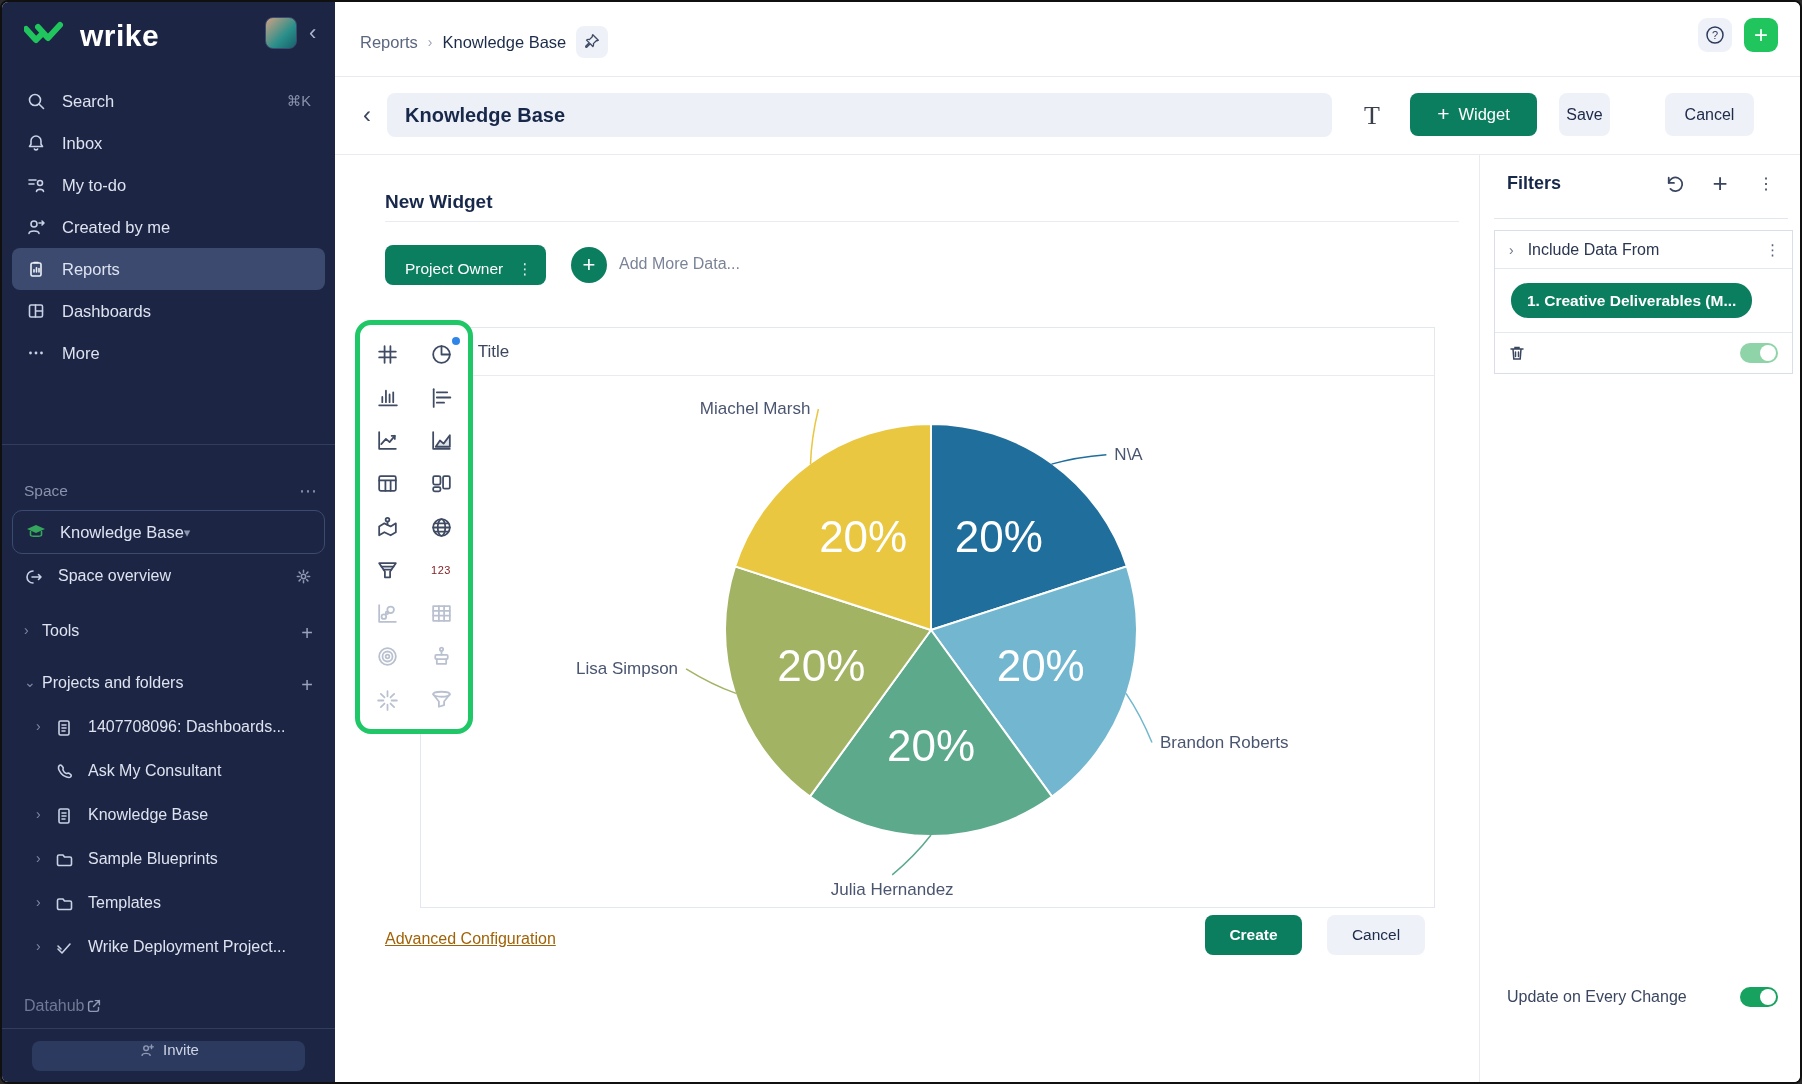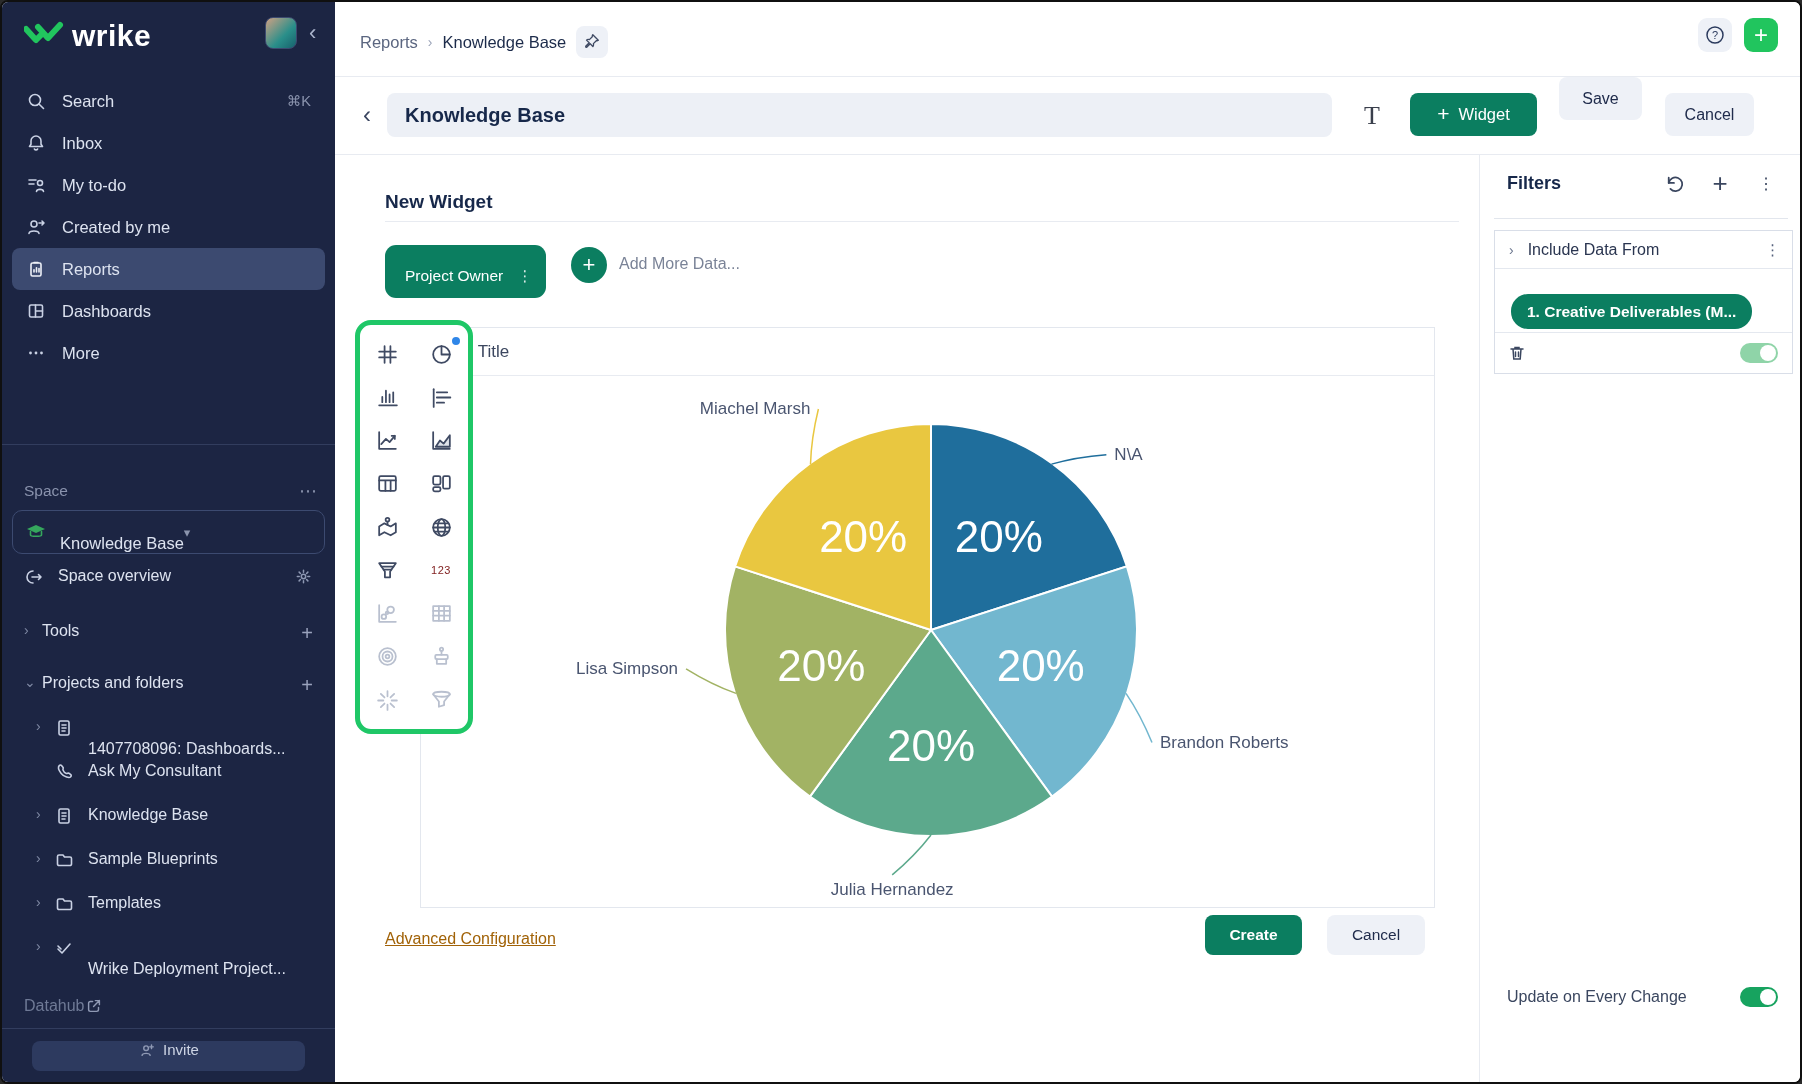--- a/index.html
+++ b/index.html
@@ -4,40 +4,40 @@
 <style>
   * { box-sizing: border-box; margin: 0; padding: 0; }
   html,body { background:#2a2a2a; }
   body { font-family: "Liberation Sans", sans-serif; }
   #app { position:relative; width:1802px; height:1084px; background:#fff; overflow:hidden;
          border:2px solid #101010; border-radius:8px; }
 
   
   .sidebar { position:absolute; left:0; top:0; width:333px; height:100%; background:#1c2543; color:#dde3f0; }
   .logo-row { position:absolute; left:22px; top:14px; right:12px; height:40px; display:flex; align-items:center; }
-  .logo-text { color:#fff; font-size:30px; font-weight:bold; letter-spacing:.5px; margin-left:8px; }
+  .logo-text { color:#fff; font-size:30px; font-weight:bold; letter-spacing:.5px; margin-left:16px; }
   .avatar { position:absolute; left:241px; top:1px; width:32px; height:32px; border-radius:8px;
             background:linear-gradient(135deg,#cfa183 0%, #2a8f8a 60%, #17616c 100%); border:1px solid #3c4a70; }
   .collapse { position:absolute; left:285px; top:4px; color:#aab4cc; font-size:22px; cursor:pointer; }
   .nav { position:absolute; left:10px; right:10px; top:78px; }
   .nav-item { height:42px; display:flex; align-items:center; padding:0 14px; border-radius:8px; font-size:16.5px; color:#dde3f0; }
   .nav-item.sel { background:#3c4a70; }
   .nav-item .ic { width:20px; height:20px; margin-right:16px; flex:0 0 20px; }
   .nav-item .grow { flex:1; }
   .kbd { color:#8a93ad; font-size:14.5px; }
   .side-div { position:absolute; left:0; right:0; top:442px; height:1px; background:#323d5e; }
   .sec-row { position:absolute; left:22px; right:18px; display:flex; align-items:center; color:#8a93ad; font-size:15.5px; }
   .tree-row { position:absolute; left:10px; right:10px; height:40px; display:flex; align-items:flex-start; padding:0 12px; font-size:16px; color:#dde3f0; }
   .tree-row .chev { width:18px; color:#7e88a3; font-size:14px; flex:0 0 18px; }
   .tree-row .ic { width:20px; height:20px; margin-right:14px; flex:0 0 20px; }
   .tree-row .grow, .sec-row .grow { flex:1; }
   .kb-pill { position:absolute; left:10px; right:10px; top:508px; height:44px; border:1px solid #3c4a70; border-radius:10px;
              display:flex; align-items:center; padding:0 12px; font-size:16.5px; }
   .kb-pill .ic { width:22px; height:22px; margin-right:13px; }
-  .truncate { white-space:nowrap; overflow:hidden; text-overflow:ellipsis;margin-top:22px; }
+  .truncate { white-space:nowrap; overflow:hidden; text-overflow:ellipsis; }
   .datahub { position:absolute; left:22px; right:18px; top:995px; display:flex; align-items:center; color:#6f7a96; font-size:16px; }
   .invite-wrap { position:absolute; left:0; right:0; top:1026px; border-top:1px solid #323d5e; height:58px; }
   .invite-btn { position:absolute; left:30px; right:30px; top:12px; height:30px; background:#2d3a5f; border-radius:8px;
                 display:flex; justify-content:center; color:#cdd4e4; font-size:15px; gap:7px; cursor:pointer; }
   .side-ic { stroke:#c9d1e4; fill:none; stroke-width:1.6; stroke-linecap:round; stroke-linejoin:round; }
   .side-ic-dim { stroke:#8f99b4; fill:none; stroke-width:1.6; stroke-linecap:round; stroke-linejoin:round; }
 
   
   .topbar { position:absolute; left:333px; top:0; right:0; height:75px; background:#fff; border-bottom:1px solid #e8ebf1; }
   .crumb { display:flex; align-items:center; position:absolute; left:25px; top:24px; font-size:16.5px; }
@@ -54,28 +54,28 @@
   .title-input { position:absolute; left:52px; top:16px; width:945px; height:44px; background:#edf0f6; border:none; border-radius:8px;
                  font-family:"Liberation Sans",sans-serif; font-size:20px; font-weight:bold; color:#17284a; padding:0 18px; }
   .ttool { position:absolute; left:1020px; top:22px; width:34px; height:34px; font-family:"Liberation Serif",serif; font-size:26px;
            color:#3a3f4c; display:flex; align-items:center; justify-content:center; cursor:pointer; }
   .btn { border:none; border-radius:8px; font-family:"Liberation Sans",sans-serif; font-size:16px; cursor:pointer;
          display:inline-flex; align-items:center; justify-content:center; }
   .btn-green { background:#0b7e60; color:#fff; }
   .btn-gray { background:#eef1f7; color:#202c4c; }
   .widget-btn { position:absolute; left:1075px; top:16px; width:127px; height:43px; gap:9px; font-size:16.5px; }
   .widget-btn .plus { font-size:21px; font-weight:normal; margin-top:-2px; }
-  .save-btn { position:absolute; left:1224px; top:0; width:83px; height:43px; }
+  .save-btn { position:absolute; left:1224px; top:16px; width:51px; height:43px; }
   .cancel-btn { position:absolute; left:1330px; top:16px; width:89px; height:43px; }
 
   
   .main { position:absolute; left:333px; top:153px; width:1144px; bottom:0; background:#fff; }
   .nw-title { position:absolute; left:50px; top:36px; font-size:19px; font-weight:bold; color:#17284a; }
   .nw-div { position:absolute; left:50px; right:20px; top:66px; height:1px; background:#e8ebf1; }
-  .src-btn { position:absolute; left:50px; top:90px; height:53px; padding:8px 14px 0 20px; gap:14px; font-size:15.5px;border-radius:11px; }
+  .src-btn { position:absolute; left:50px; top:90px; height:40px; padding:8px 14px 0 20px; gap:14px; font-size:15.5px; }
   .src-btn .kebab { font-size:15px; opacity:.85; }
   .add-circle { position:absolute; left:236px; top:92px; width:36px; height:36px; border-radius:50%; background:#0b7e60;
                 color:#fff; font-size:22px; display:flex; align-items:center; justify-content:center; cursor:pointer; }
   .add-more { position:absolute; left:284px; top:100px; font-size:16px; color:#7a8397; cursor:pointer; }
 
   
   .picker { position:absolute; left:20px; top:165px; width:118px; height:414px; background:#fff;
             border:5px solid #1fc767; border-radius:16px; z-index:5; padding:9px 0;
             display:grid; grid-template-columns:1fr 1fr; align-content:space-between; justify-items:center; }
   .pick-cell { position:relative; width:40px; height:40px; display:flex; align-items:center; justify-content:center; cursor:pointer; }

